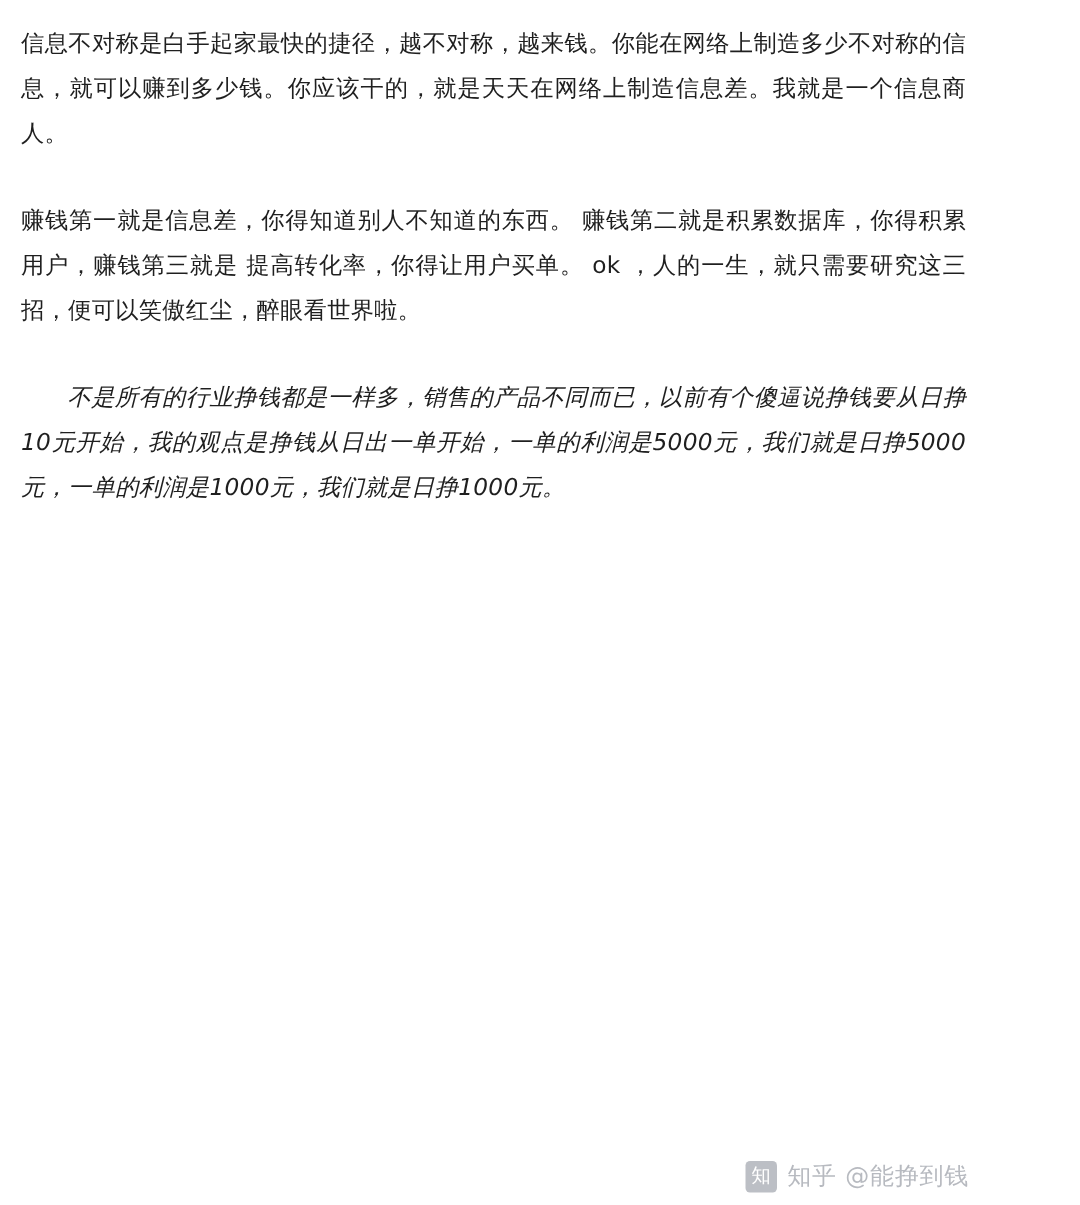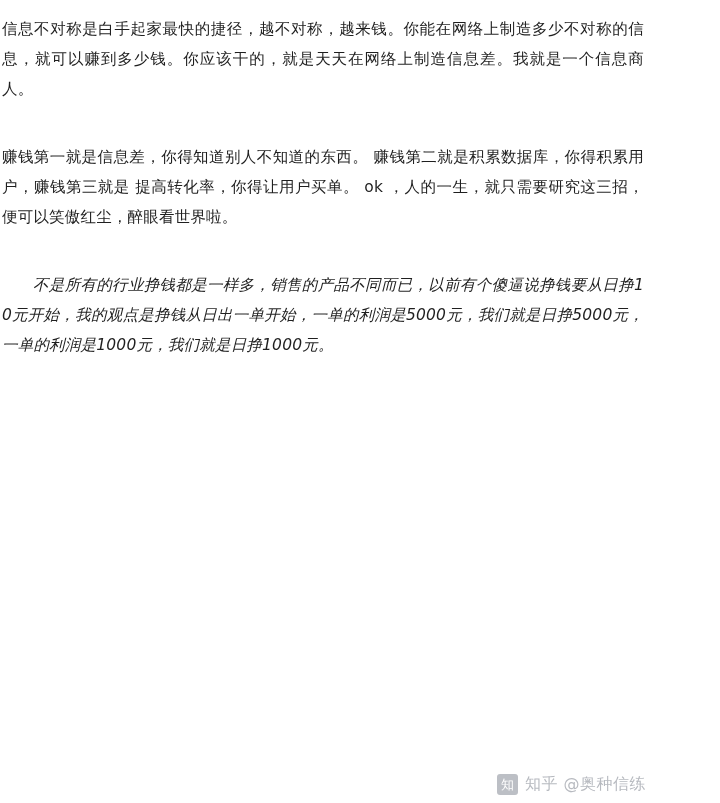--- a/index.html
+++ b/index.html
@@ -12,35 +12,35 @@
     background: #ffffff;
     font-family: "DejaVu Sans", "Liberation Sans", sans-serif;
     color: #1a1a1a;
     overflow: hidden;
   }
   .page {
     position: relative;
     width: 660px;
     height: 803px;
     box-sizing: border-box;
-    padding: 14px 16px 0 2px;
+    padding: 14px 16px 0 14px;
     background: #ffffff;
     border-radius: 18px;
   }
   .para {
     font-size: 15.5px;
     line-height: 30px;
     color: #1f1f1f;
     letter-spacing: 0.2px;
     text-align: justify;
     margin: 0;
     word-break: break-all;
   }
   .para + .para {
-    margin-top: 38px;
+    margin-top: 28px;
   }
   .indent {
     text-indent: 2em;
     font-style: italic;
   }
   .watermark {
     position: absolute;
     right: 14px;
     bottom: 8px;
     display: flex;
@@ -69,16 +69,16 @@
 <body>
 
 <div class="page">
 
   <p class="para">信息不对称是白手起家最快的捷径，越不对称，越来钱。你能在网络上制造多少不对称的信息，就可以赚到多少钱。你应该干的，就是天天在网络上制造信息差。我就是一个信息商人。</p>
   <p class="para">赚钱第一就是信息差，你得知道别人不知道的东西。 赚钱第二就是积累数据库，你得积累用户，赚钱第三就是 提高转化率，你得让用户买单。 ok ，人的一生，就只需要研究这三招，便可以笑傲红尘，醉眼看世界啦。</p>
   <p class="para indent">不是所有的行业挣钱都是一样多，销售的产品不同而已，以前有个傻逼说挣钱要从日挣10元开始，我的观点是挣钱从日出一单开始，一单的利润是5000元，我们就是日挣5000元，一单的利润是1000元，我们就是日挣1000元。</p>
 
   <div class="watermark">
     <span class="wm-logo">知</span>
-    <span class="wm-text">知乎 @奥种信练</span>
+    <span class="wm-text">知乎 @能挣到钱</span>
   </div>
 
 </div>
 
 </body></html>

